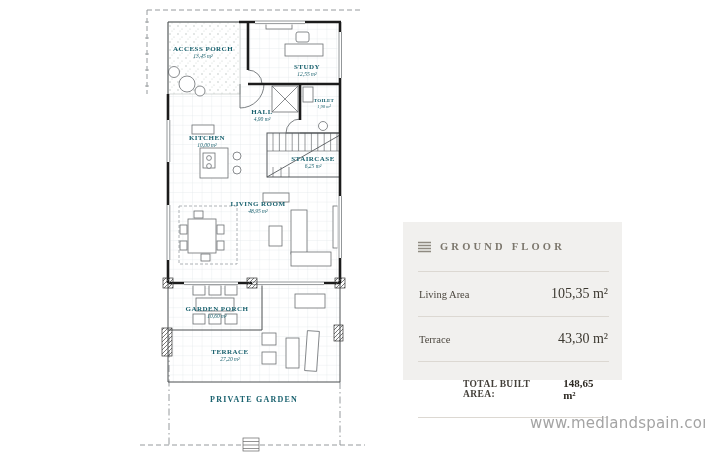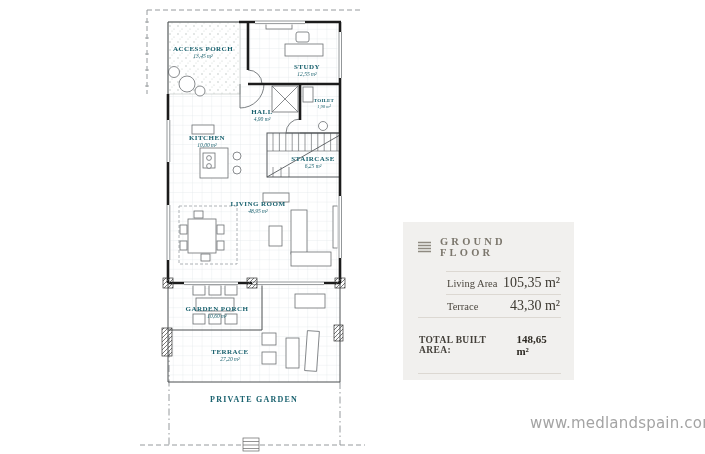--- a/index.html
+++ b/index.html
@@ -13,42 +13,42 @@
     position:absolute;transform:translateX(-50%);text-align:center;
     color:#19616e;white-space:nowrap;line-height:1.15;z-index:3;
   }
   .room-name{font-size:7px;font-weight:bold;letter-spacing:.45px;}
   .room-area{font-size:5.5px;font-style:italic;}
   .room-label.small .room-name{font-size:5px;letter-spacing:.2px;}
   .room-label.small .room-area{font-size:4.5px;}
   .room-label.big .room-name{font-size:8px;letter-spacing:1.2px;}
   
   .info-panel{
-    position:absolute;left:403px;top:222px;width:171px;height:158px;
+    position:absolute;left:403px;top:222px;width:219px;height:158px;
     background:#f1f0ee;color:#4c473f;z-index:4;
     box-sizing:border-box;padding:0 13px 0 15px;
   }
   .panel-header{
     height:49px;display:flex;align-items:center;gap:9px;
   }
   .lines-icon{flex:0 0 auto;}
   .panel-title{
     font-size:10.5px;letter-spacing:3.2px;color:#7b766c;font-weight:bold;
   }
   .panel-row{
     display:flex;justify-content:space-between;align-items:center;
-    border-top:1px solid #dcd8d2;padding:3px 1px;font-size:10.5px;margin-left:28px;
+    border-top:1px solid #dcd8d2;padding:14px 1px;font-size:10.5px;
   }
   .panel-row .row-value{font-size:14px;color:#3c3830;}
   .rows-bottom{border-top:1px solid #dcd8d2;height:0;}
   .panel-total{
     display:flex;justify-content:space-between;align-items:baseline;
     margin-top:15px;padding:0 1px;
   }
-  .total-label{font-size:9.5px;letter-spacing:.4px;font-weight:bold;color:#44403a;}
+  .total-label{font-size:9.5px;letter-spacing:.4px;font-weight:bold;color:#44403a;margin-left:44px;}
   .total-value{font-size:11px;font-weight:bold;color:#2e2a23;}
   .panel-footer-line{border-top:1px solid #dcd8d2;margin-top:16px;}
   
   .watermark{
     position:absolute;left:530px;top:414px;z-index:4;
     font-family:"DejaVu Sans",sans-serif;font-size:15px;letter-spacing:.2px;
     color:#a4a4a4;text-shadow:1px 1px 0 #ffffff,2px 2px 1px rgba(255,255,255,.85);
   }
 </style>
 </head>

